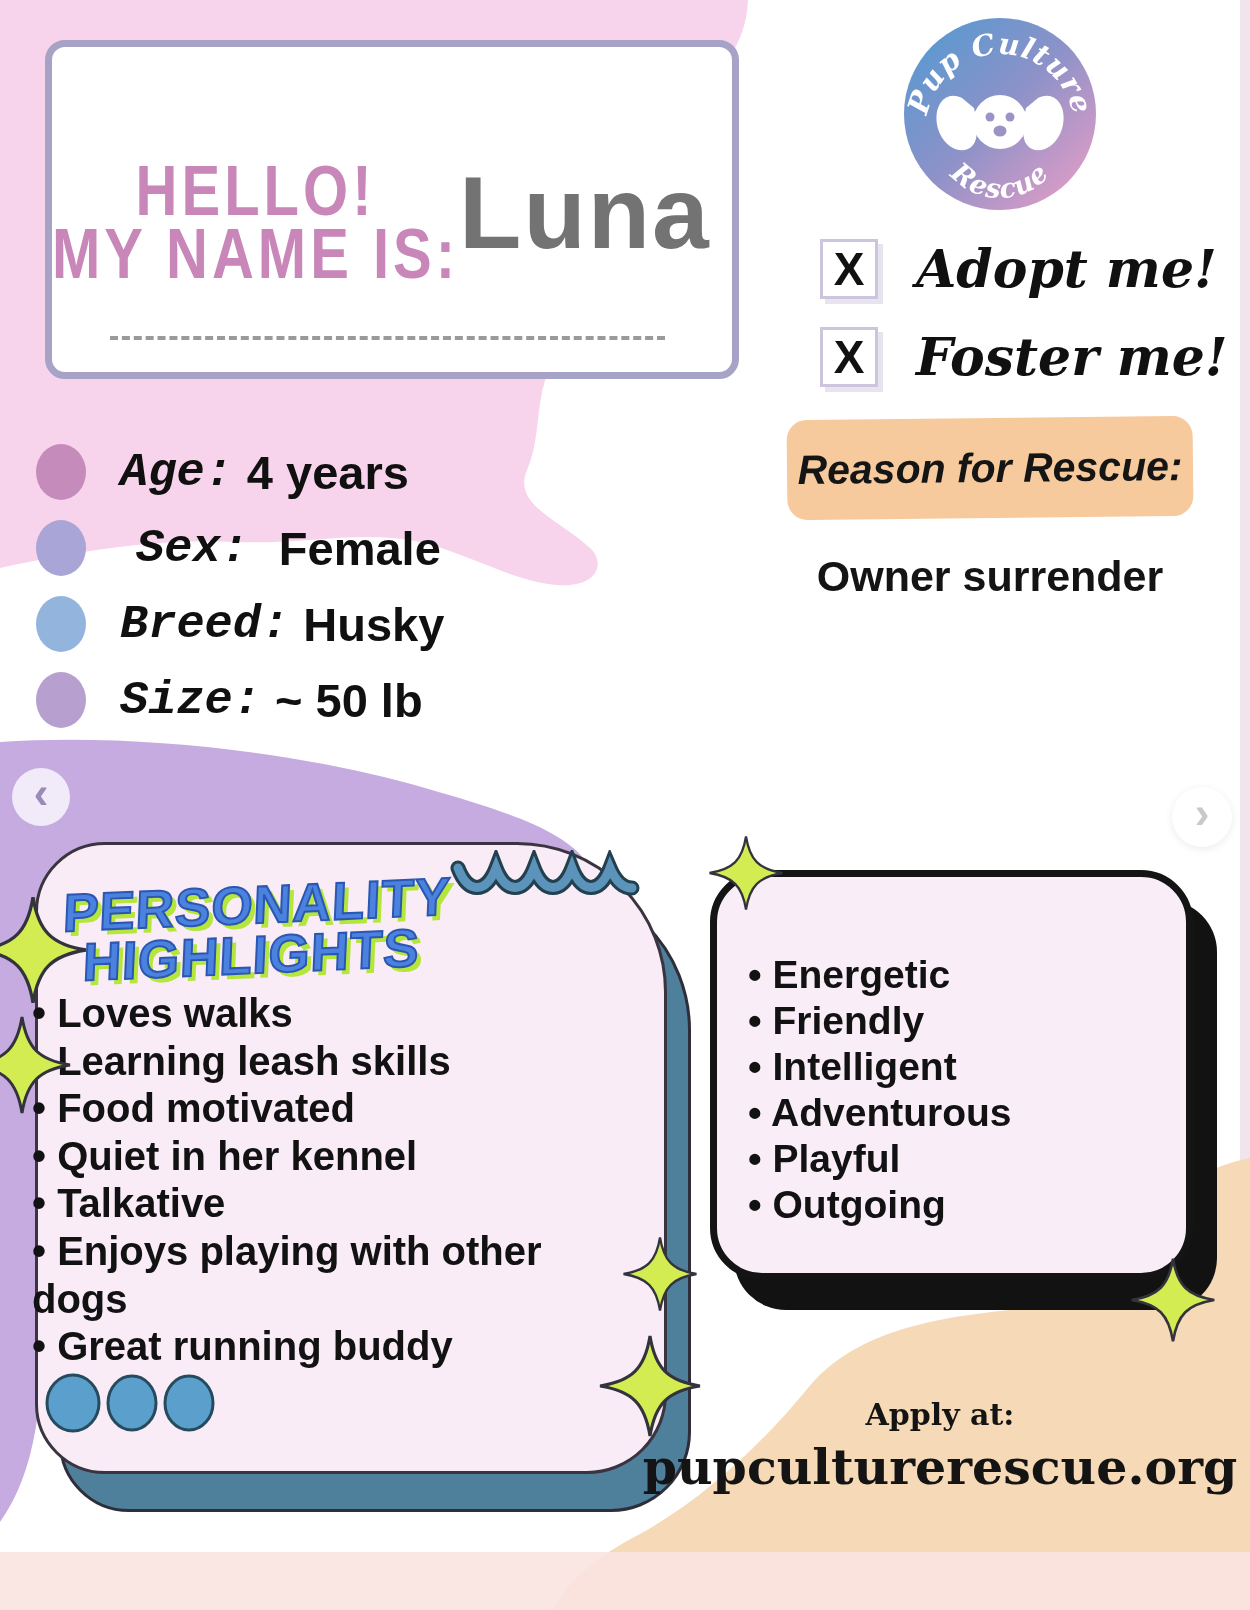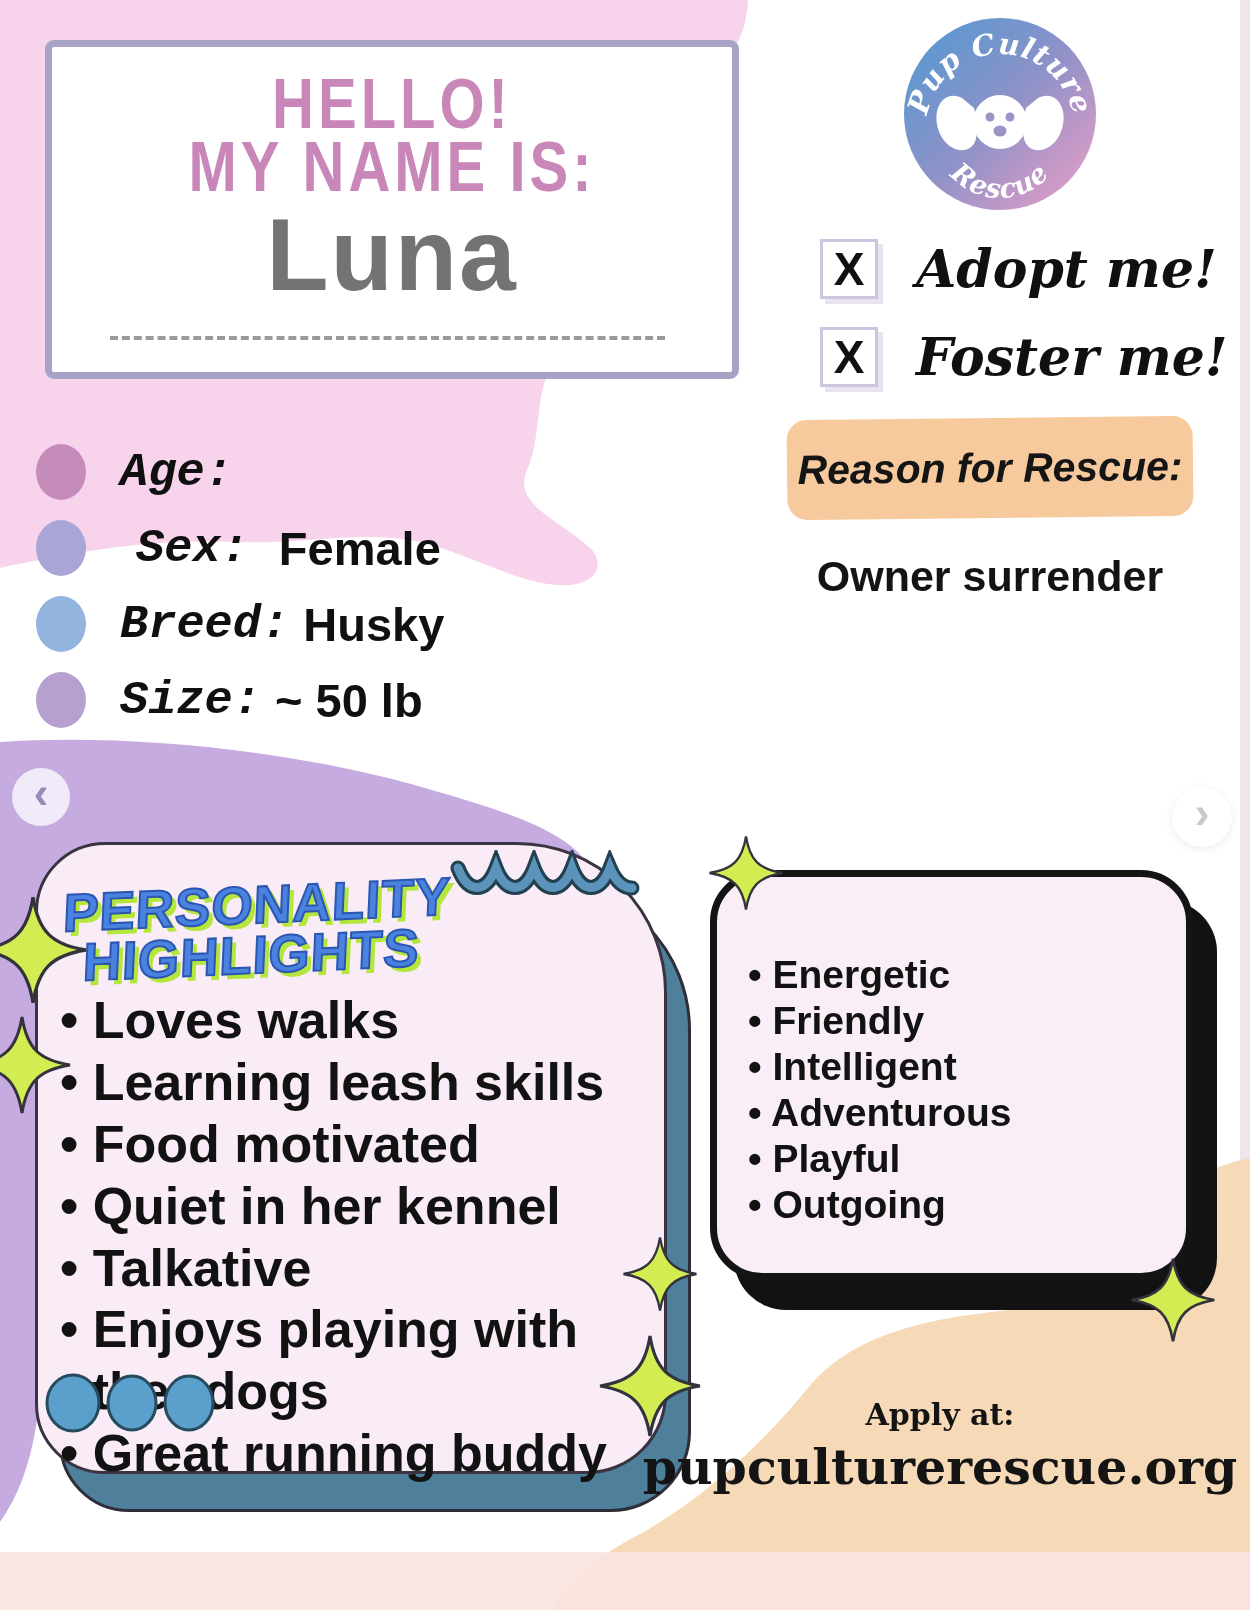--- a/index.html
+++ b/index.html
@@ -6,22 +6,22 @@
   .canvas{
     position:relative;width:1250px;height:1610px;overflow:hidden;
     background:#ffffff;font-family:"Liberation Sans",sans-serif;
   }
   .abs{position:absolute;}
   .bg-svg{left:0;top:0;z-index:0;}
 
   
   .name-card{
     left:45px;top:40px;width:680px;height:325px;background:#ffffff;
-    border:7px solid #a6a3c6;border-radius:9px;z-index:2;
-    display:flex;flex-direction:column;align-items:center;
+    border:7px solid #a6a3c6;border-radius:20px;z-index:2;
+    display:flex;flex-direction:row;align-items:center;
   }
   .hello-line{
     font-weight:bold;color:#c887b8;letter-spacing:4px;font-size:58px;
     transform:scaleY(1.22);line-height:1.08;white-space:nowrap;
   }
   .hello-wrap{margin-top:26px;text-align:center;}
   .pet-name{
     font-weight:bold;color:#737373;font-size:102px;line-height:1;
     letter-spacing:2px;margin-top:6px;
   }
@@ -94,21 +94,21 @@
     border:3px solid #3a3340;border-radius:70px 150px 80px 70px;z-index:2;
   }
   .pers-header{
     left:62px;top:880px;z-index:4;transform:rotate(-2.5deg) skewX(-5deg);
     font-weight:bold;font-size:53px;letter-spacing:1px;line-height:.94;
     color:#4b82e0;-webkit-text-stroke:2px #2b57b0;
     text-shadow:5px 5px 0 #b5e63c;white-space:nowrap;
   }
   .pers-header .line2{margin-left:22px;}
   .bullet-list{list-style:none;margin:0;padding:0;z-index:3;}
-  .pers-bullets{left:60px;top:990px;width:585px;font-size:52px;font-weight:bold;color:#121212;line-height:1.19;}
+  .pers-bullets{left:32px;top:990px;width:585px;font-size:40px;font-weight:bold;color:#121212;line-height:1.19;}
   .bullet-list li::before{content:"• ";}
 
   
   .dots-svg{left:42px;top:1372px;z-index:3;}
 
   
   .temp-shadow{
     left:734px;top:900px;width:483px;height:410px;background:#121212;
     border-radius:52px;z-index:1;
   }
@@ -204,20 +204,21 @@
   </div>
 
   <div class="abs reason-banner">
     <div class="reason-title">Reason for Rescue:</div>
   </div>
   <div class="abs reason-value">Owner surrender</div>
 
   <div class="abs info-row" style="left:36px;top:442px;">
     <div class="info-dot" style="background: rgb(197, 140, 187);"></div>
     <div class="info-label">Age:</div>
+    <div class="info-value">4 years</div>
   </div>
   <div class="abs info-row" style="left:36px;top:518px;gap:16px;">
     <div class="info-dot" style="background: rgb(169, 165, 214);"></div>
     <div class="info-label">Sex:</div>
     <div class="info-value">Female</div>
   </div>
   <div class="abs info-row" style="left:36px;top:594px;">
     <div class="info-dot" style="background: rgb(147, 181, 221);"></div>
     <div class="info-label">Breed:</div>
     <div class="info-value">Husky</div>

